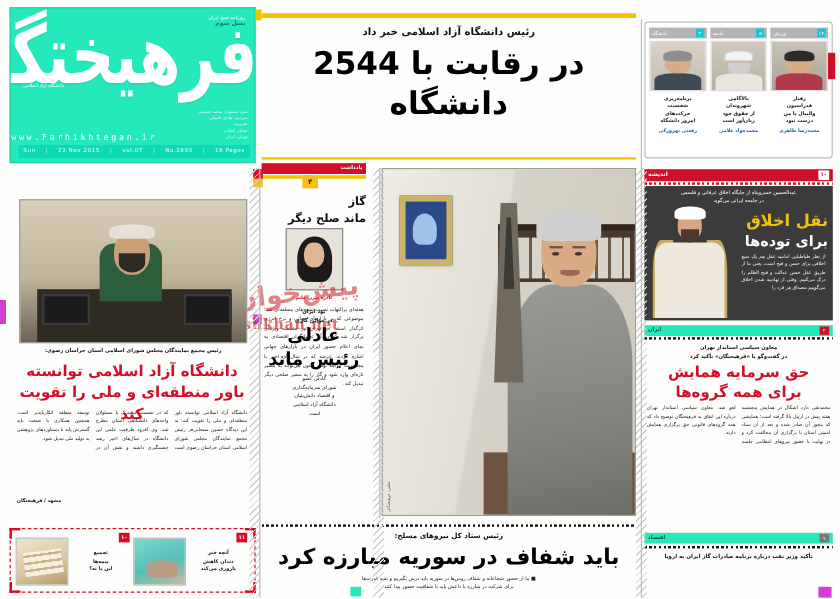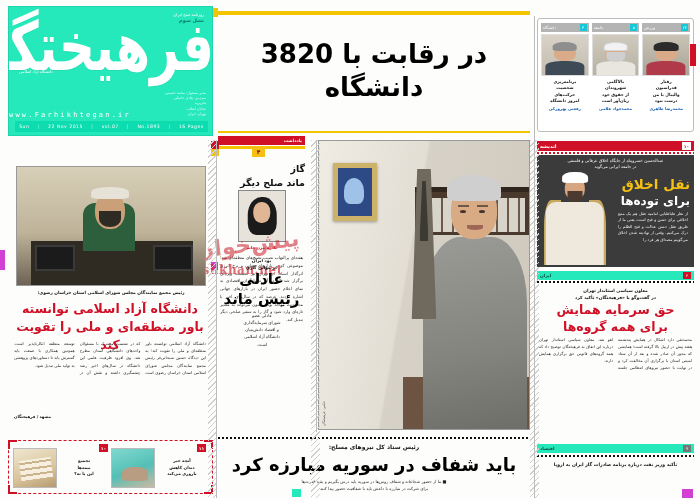--- a/index.html
+++ b/index.html
@@ -607,22 +607,23 @@
       <span>vol.07</span>
       <span class="info-div">|</span>
       <span>No.1893</span>
       <span class="info-div">|</span>
       <span>16 Pages</span>
     </div>
   </div>
 
   <div id="sw6"></div>
   <div id="top-rule"></div>
+  <div id="kicker">رئیس دانشگاه آزاد اسلامی خبر داد</div>
   <div id="headline">
-    <span class="l2">در رقابت با 3820 دانشگاه</span>
+    <span class="l2">در رقابت با 2544 دانشگاه</span>
   </div>
   <div id="top-rule2"></div>
 
   <div id="teaser-box">
     <div class="teaser">
       <div class="teaser-tag">
         <span class="t-txt">دانشگاه</span>
         <span class="t-num">۳</span>
       </div>
       <div class="teaser-photo">

